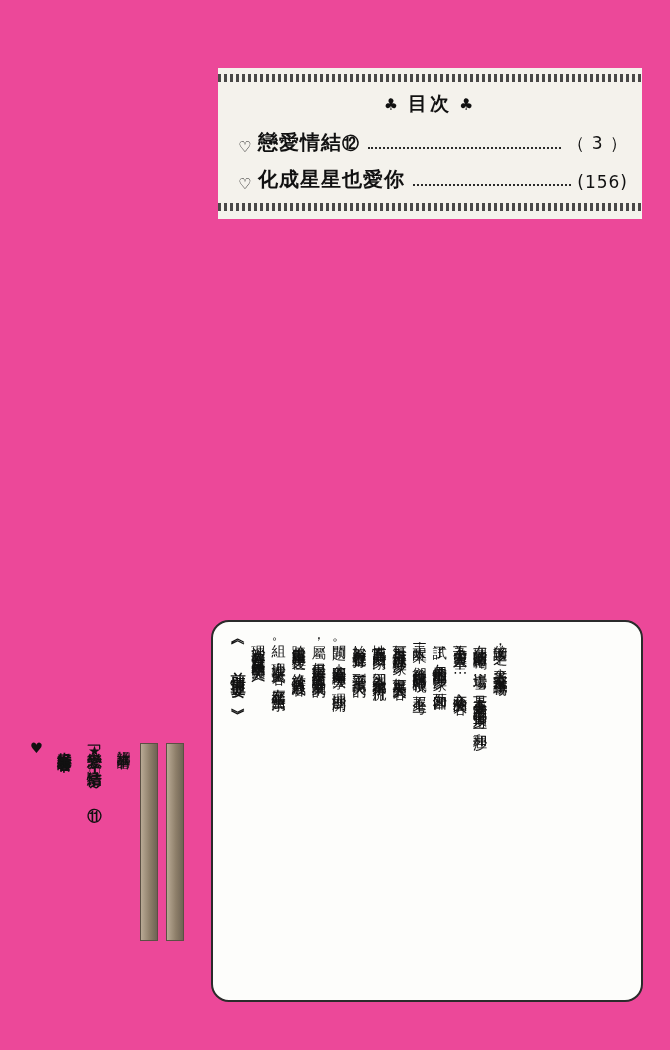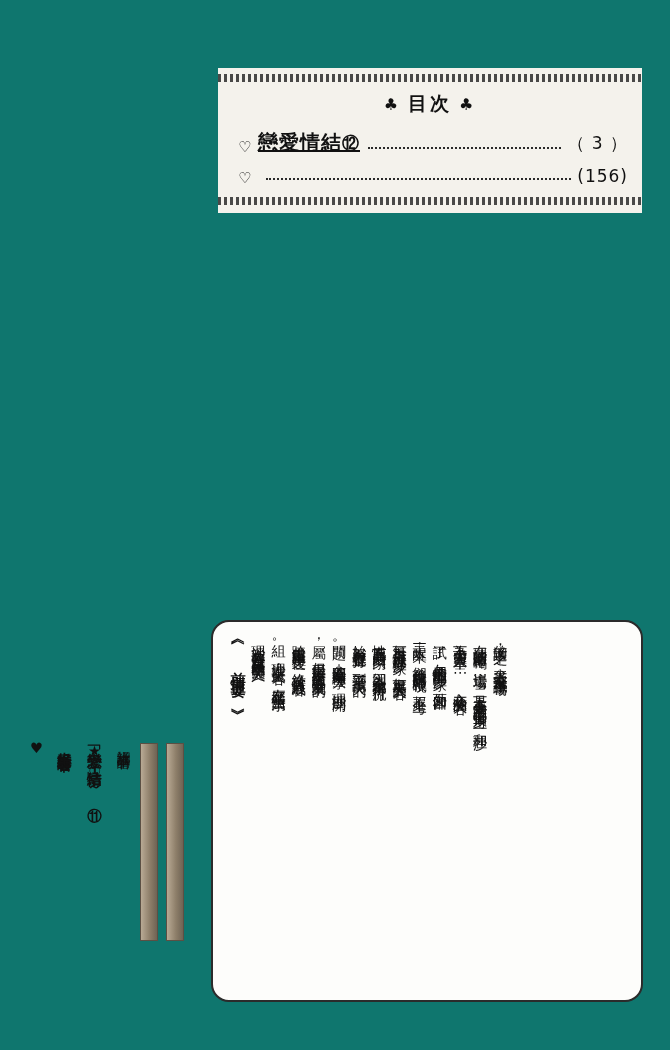--- a/index.html
+++ b/index.html
@@ -12,21 +12,21 @@
     height: 1050px;
     position: relative;
     font-family: "DejaVu Sans", "Liberation Sans", sans-serif;
     color: #1a1a1a;
     overflow: hidden;
   }
 
   .page {
     position: absolute;
     inset: 0;
-    background: #0f766e;
+    background: #ec4899;
   }
 
   
   .toc {
     position: absolute;
     left: 218px;
     top: 68px;
     width: 424px;
     background: #f4f2ec;
     padding: 6px 0 8px 0;
@@ -67,21 +67,20 @@
     flex: none;
     color: #111;
     text-align: center;
   }
   .toc-label {
     font-size: 20px;
     font-weight: bold;
     letter-spacing: 1px;
     white-space: nowrap;
     color: #111;
-    text-decoration: underline;
   }
   .toc-circnum {
     font-size: 17px;
     vertical-align: baseline;
   }
   .toc-dots {
     flex: 1 1 auto;
     border-bottom: 2px dotted #2a2a2a;
     margin: 0 6px 7px 8px;
     height: 1px;
@@ -191,20 +190,21 @@
 
     <div class="toc-entry">
       <span class="toc-heart">♡</span>
       <span class="toc-label"><span>戀愛情結</span><span class="toc-circnum">⑫</span></span>
       <span class="toc-dots"></span>
       <span class="toc-page">（ 3 ）</span>
     </div>
 
     <div class="toc-entry">
       <span class="toc-heart">♡</span>
+      <span class="toc-label"><span>化成星星也愛你</span><span class="toc-circnum"></span></span>
       <span class="toc-dots"></span>
       <span class="toc-page">(156)</span>
     </div>
 
     <div class="toc-rule bottom"></div>
   </div>
 
   <div class="synopsis">
     <div class="synopsis-inner">
       <div class="vtext synopsis-heading">《 前情提要 》</div>

